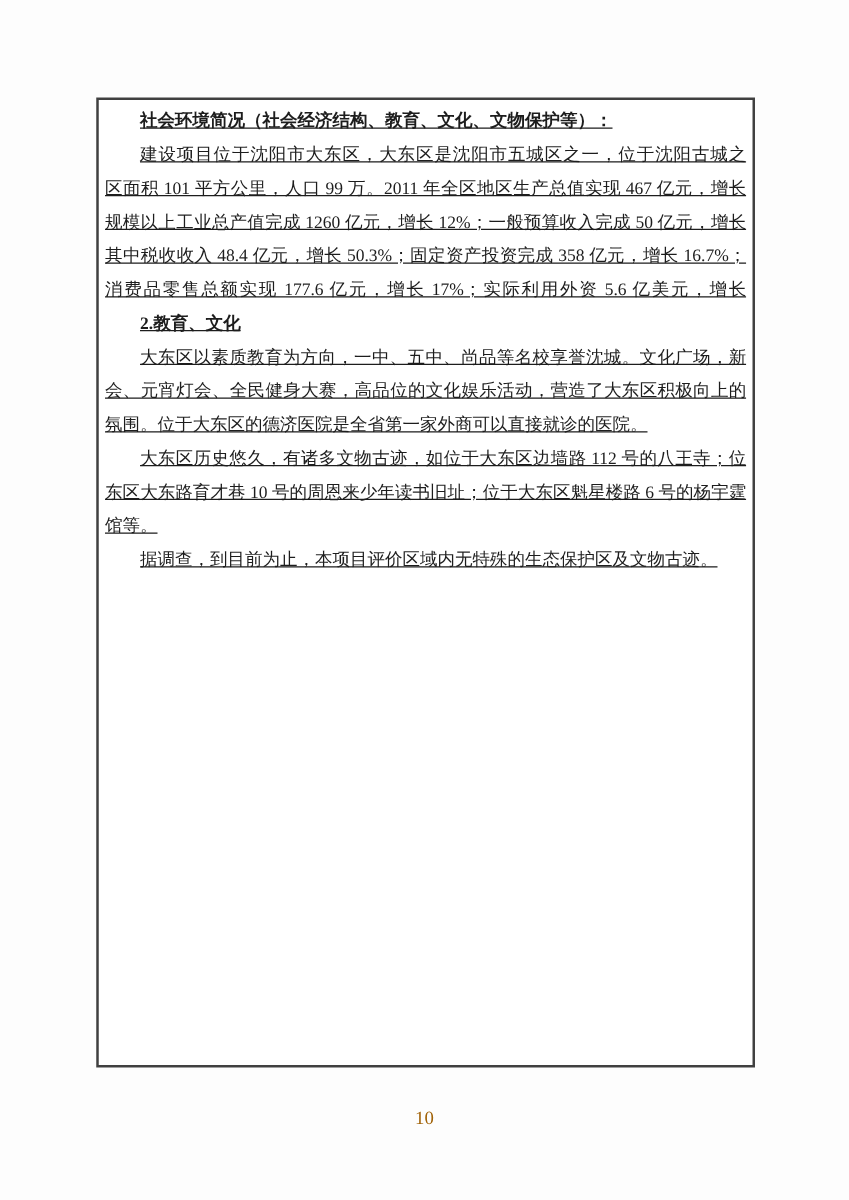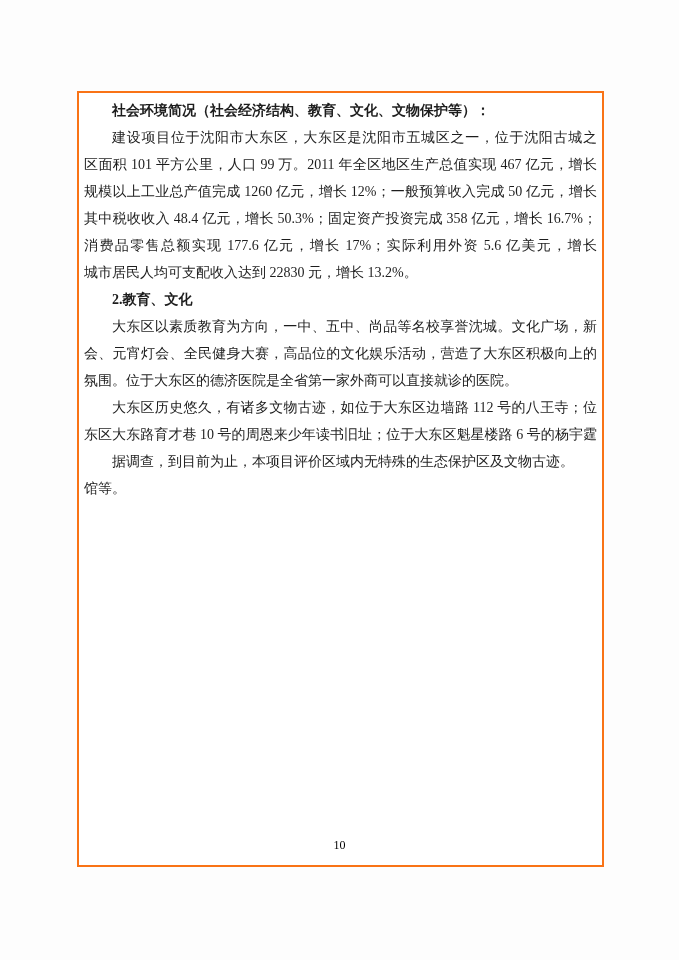--- a/index.html
+++ b/index.html
@@ -12,74 +12,74 @@
     width: 679px;
     height: 960px;
     background: #fdfdfd;
     font-family: "Liberation Serif", "DejaVu Serif", serif;
     color: #1d1d1d;
     overflow: hidden;
   }
   .frame {
     position: absolute;
     left: 77px;
-    top: 91px;
+    top: 78px;
     width: 527px;
     height: 776px;
     box-sizing: border-box;
-    border: 2px solid #f97316;
+    border: 2px solid #404040;
     background: #ffffff;
     padding: 4px 5px 0 5px;
+    text-decoration: underline;
   }
   .tl {
     height: 27px;
     line-height: 27px;
     font-size: 14px;
     text-align: justify;
     overflow: hidden;
     white-space: normal;
   }
   .fill { text-align-last: justify; }
   .ind  { text-indent: 2em; }
   .bold { font-weight: bold; }
   .page-number {
     position: absolute;
     left: 0;
-    top: 838px;
+    top: 888px;
     width: 100%;
     text-align: center;
-    font-size: 12px;
+    font-size: 15px;
     line-height: 14px;
-    color: #000000;
+    color: #a16207;
   }
 </style>
 </head>
 <body>
 
 <div class="page">
 
   <div class="frame">
 
     <div class="tl bold ind">社会环境简况（社会经济结构、教育、文化、文物保护等）：</div>
 
     <div class="tl ind fill">建设项目位于沈阳市大东区，大东区是沈阳市五城区之一，位于沈阳古城之东，辖</div>
     <div class="tl fill">区面积 101 平方公里，人口 99 万。2011 年全区地区生产总值实现 467 亿元，增长 5%；</div>
     <div class="tl fill">规模以上工业总产值完成 1260 亿元，增长 12%；一般预算收入完成 50 亿元，增长 40.9%，</div>
     <div class="tl fill">其中税收收入 48.4 亿元，增长 50.3%；固定资产投资完成 358 亿元，增长 16.7%；社会</div>
     <div class="tl fill">消费品零售总额实现 177.6 亿元，增长 17%；实际利用外资 5.6 亿美元，增长 21.2%；</div>
-    <div class="tl">城市居民人均可支配收入达到 22830 元，增长 13.2%。</div>
 
     <div class="tl bold ind">2.教育、文化</div>
     <div class="tl ind fill">大东区以素质教育为方向，一中、五中、尚品等名校享誉沈城。文化广场，新春庙</div>
     <div class="tl fill">会、元宵灯会、全民健身大赛，高品位的文化娱乐活动，营造了大东区积极向上的文化</div>
     <div class="tl">氛围。位于大东区的德济医院是全省第一家外商可以直接就诊的医院。</div>
 
     <div class="tl ind fill">大东区历史悠久，有诸多文物古迹，如位于大东区边墙路 112 号的八王寺；位于大</div>
     <div class="tl fill">东区大东路育才巷 10 号的周恩来少年读书旧址；位于大东区魁星楼路 6 号的杨宇霆公</div>
+    <div class="tl">馆等。</div>
+
     <div class="tl ind">据调查，到目前为止，本项目评价区域内无特殊的生态保护区及文物古迹。</div>
-
-    <div class="tl">馆等。</div>
 
   </div>
 
   <div class="page-number">10</div>
 
 </div>
 
 </body></html>

